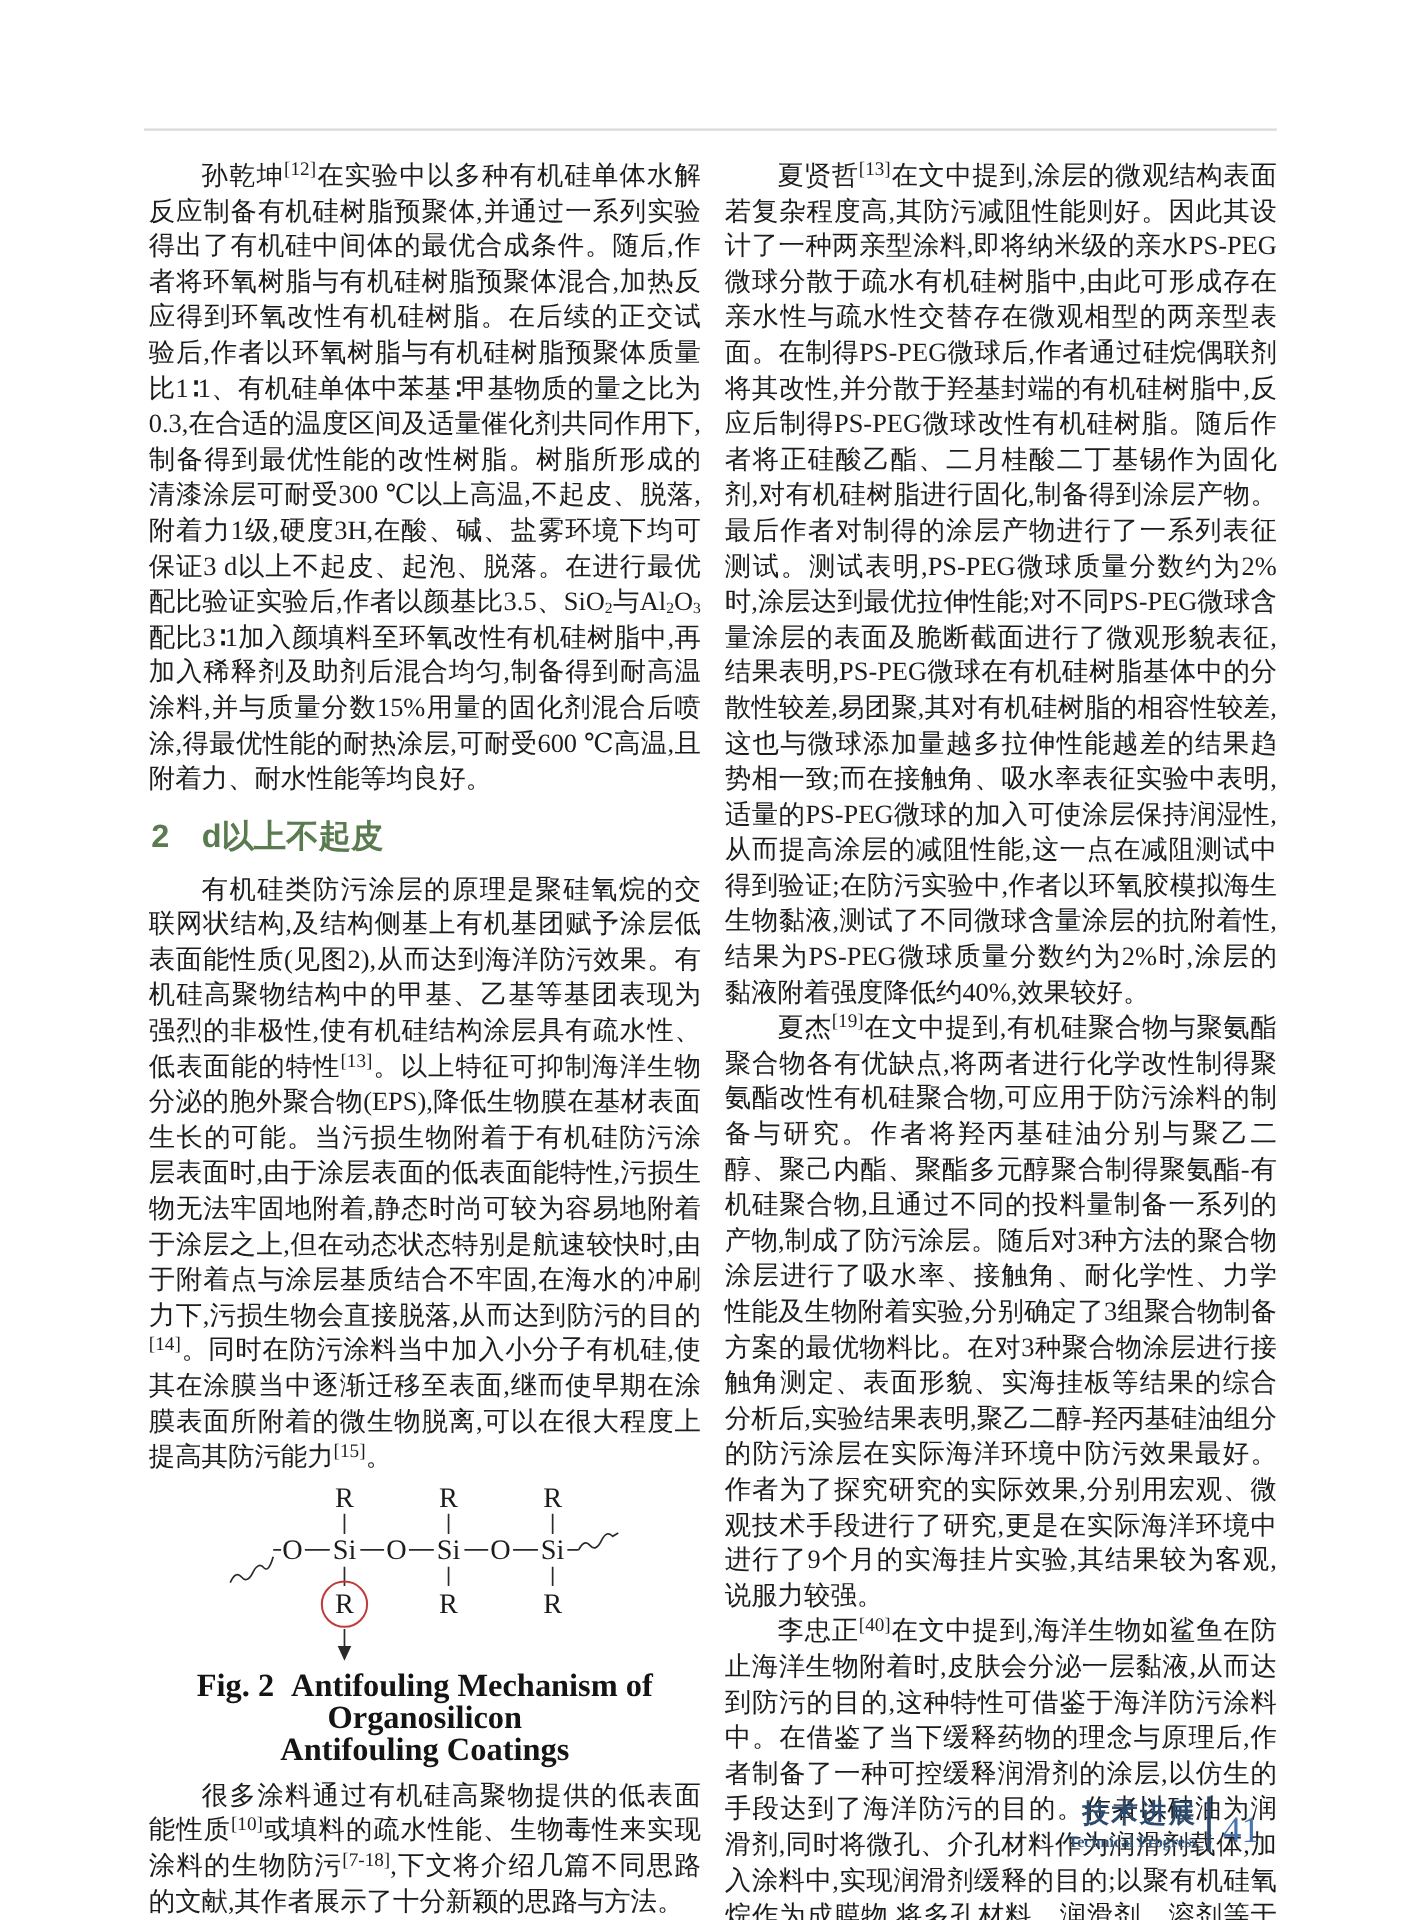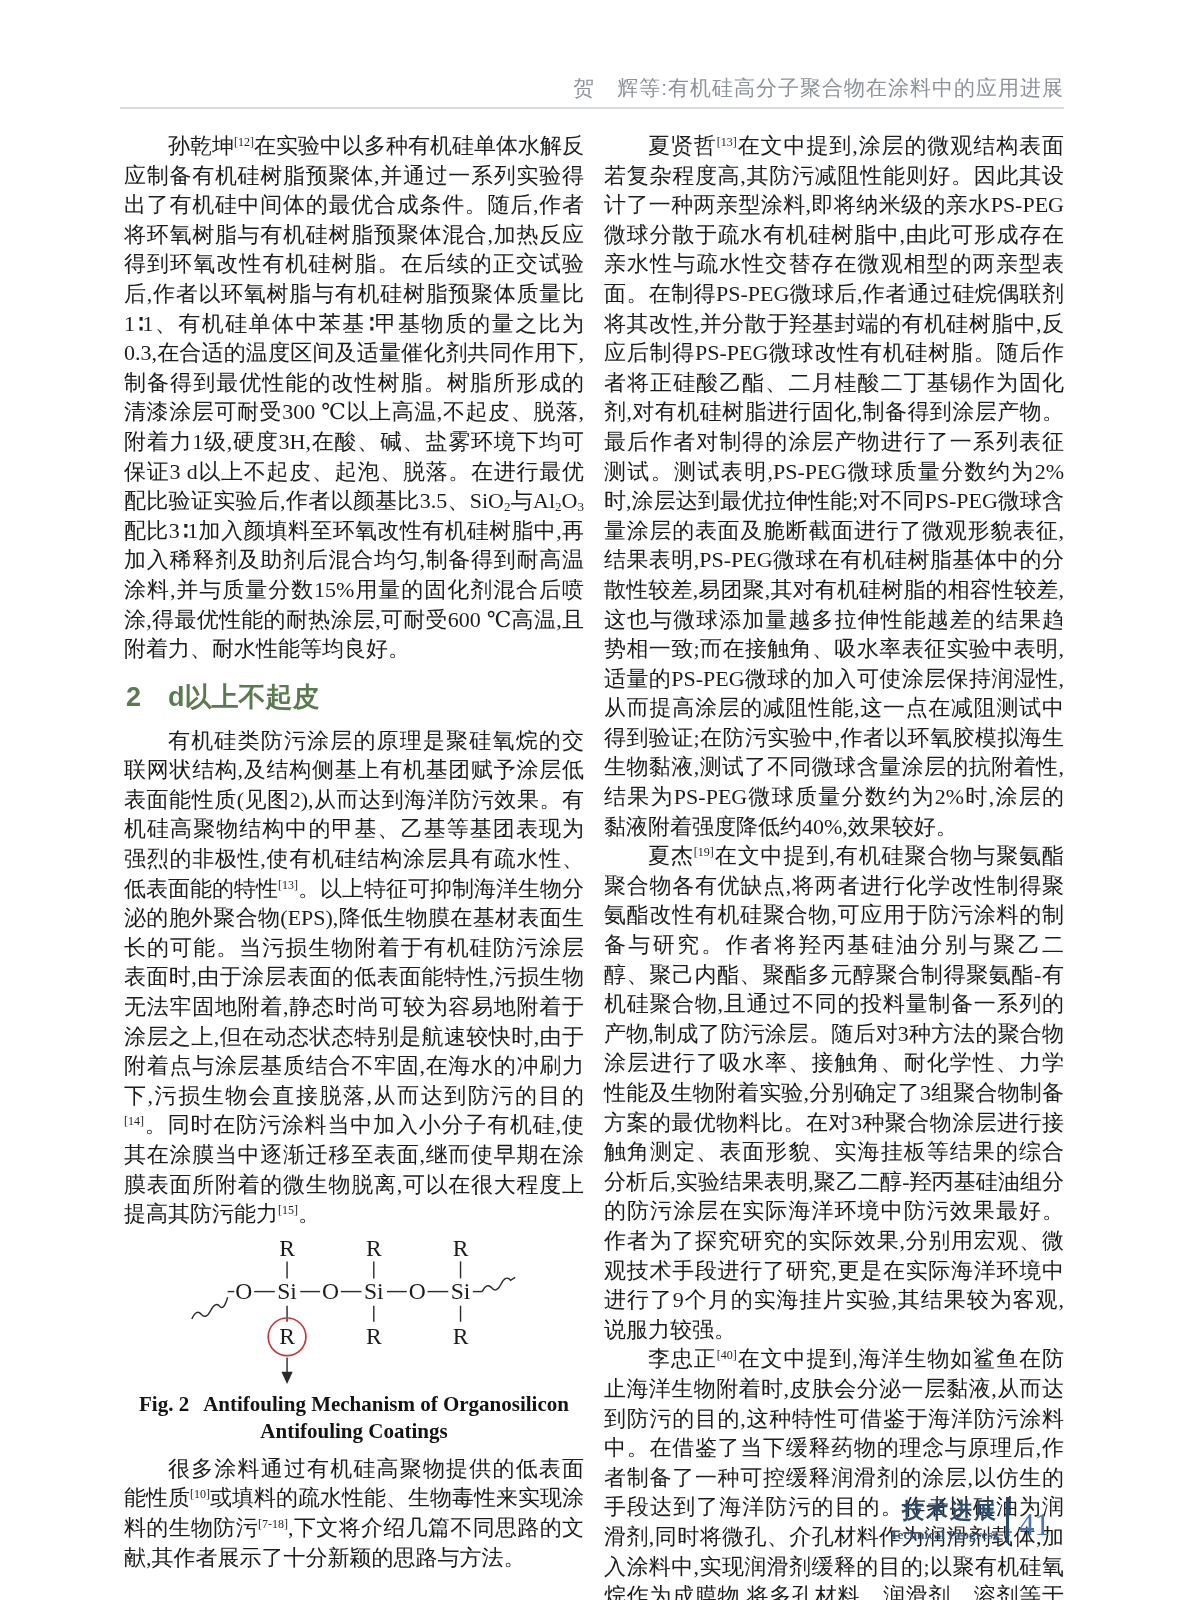--- a/index.html
+++ b/index.html
@@ -17,57 +17,56 @@
   }
   .head-rule { position: absolute; top: 107px; left: 120px; width: 944px; border-top: 2px solid #d9dcdf; }
 
   .columns { position: absolute; top: 131px; left: 124px; width: 940px; display: flex; gap: 20px; }
   .col { width: 460px; }
 
   .body-text {
     margin: 0; font-size: 22px; line-height: 29.6px;
     text-align: justify; text-indent: 2em; color: #1c1c1c;
   }
-  .body-text sup { font-size: 12px; line-height: 0; vertical-align: 7px; font-family: Liberation Serif, serif; }
+  .body-text sup { font-size: 16px; line-height: 0; vertical-align: 7px; font-family: Liberation Serif, serif; }
   .body-text sub { font-size: 13px; line-height: 0; vertical-align: -3px; }
 
   .section-heading {
     margin: 15px 0 11px 2px; display: flex; gap: 27px; align-items: baseline;
     font-family: "Liberation Sans", "DejaVu Sans", sans-serif;
     font-size: 27px; font-weight: bold; color: #5a7b4f;
   }
 
   .figure-block { margin-top: 6px; text-align: center; }
   svg.structure { display: block; margin: 0 auto; }
   .atom { font-family: "Liberation Serif", serif; font-size: 25px; fill: #1c1c1c; }
   .bond { stroke: #2a2a2a; stroke-width: 1.5; fill: none; }
 
   .pointer-label { font-size: 21px; color: #3e7b49; letter-spacing: 0.5px; margin-top: 1px; }
   .caption-zh {
     margin-top: 9px; font-family: "Liberation Sans", "DejaVu Sans", sans-serif;
     font-weight: bold; font-size: 21px; color: #141414;
   }
   .caption-zh .cap-label { margin-right: 18px; }
-  .caption-en { margin-top: 5px; font-weight: bold; font-size: 21px; line-height: 27px; color: #141414; }
+  .caption-en { margin-top: 5px; font-weight: bold; font-size: 27px; line-height: 27px; color: #141414; }
   .caption-en .cap-label { margin-right: 14px; }
   .para-after-figure { margin-top: 9px; }
 
   .footer { position: absolute; top: 1496px; right: 137px; display: flex; align-items: flex-end; }
   .footer-text { text-align: right; color: #2c4a6e; }
   .footer-zh { font-family: "Liberation Sans", "DejaVu Sans", sans-serif; font-weight: bold; font-size: 22px; letter-spacing: 2px; }
   .footer-en { font-size: 13.5px; margin-top: 1px; color: #33567c; font-weight: bold; }
   .footer-bar { width: 3px; height: 46px; background: #2c4a6e; margin: 0 10px 0 8px; }
   .footer-page { font-size: 31px; color: #4a74ae; }
 </style>
 </head>
 <body>
 
 <div class="page">
 
-  <div class="running-head">贺　辉等:有机硅高分子聚合物在涂料中的应用进展</div>
   <div class="head-rule"></div>
 
   <div class="columns">
 
     <div class="col">
       <p class="body-text"><span>孙乾坤</span><sup>[12]</sup><span>在实验中以多种有机硅单体水解反应制备有机硅树脂预聚体,并通过一系列实验得出了有机硅中间体的最优合成条件。随后,作者将环氧树脂与有机硅树脂预聚体混合,加热反应得到环氧改性有机硅树脂。在后续的正交试验后,作者以环氧树脂与有机硅树脂预聚体质量比1∶1、有机硅单体中苯基∶甲基物质的量之比为0.3,在合适的温度区间及适量催化剂共同作用下,制备得到最优性能的改性树脂。树脂所形成的清漆涂层可耐受300 ℃以上高温,不起皮、脱落,附着力1级,硬度3H,在酸、碱、盐雾环境下均可保证3 d以上不起皮、起泡、脱落。在进行最优配比验证实验后,作者以颜基比3.5、SiO</span><sub>2</sub><span>与Al</span><sub>2</sub><span>O</span><sub>3</sub><span>配比3∶1加入颜填料至环氧改性有机硅树脂中,再加入稀释剂及助剂后混合均匀,制备得到耐高温涂料,并与质量分数15%用量的固化剂混合后喷涂,得最优性能的耐热涂层,可耐受600 ℃高温,且附着力、耐水性能等均良好。</span></p>
 
       <h2 class="section-heading">
         <span>2</span>
         <span>d以上不起皮</span>

